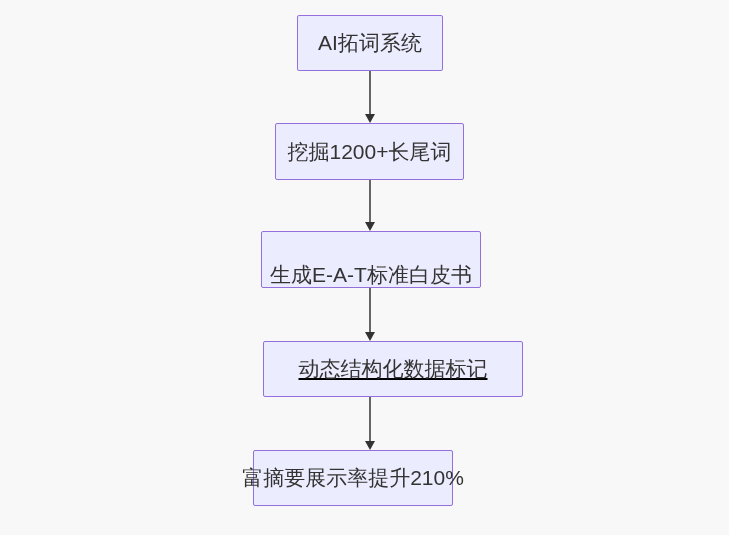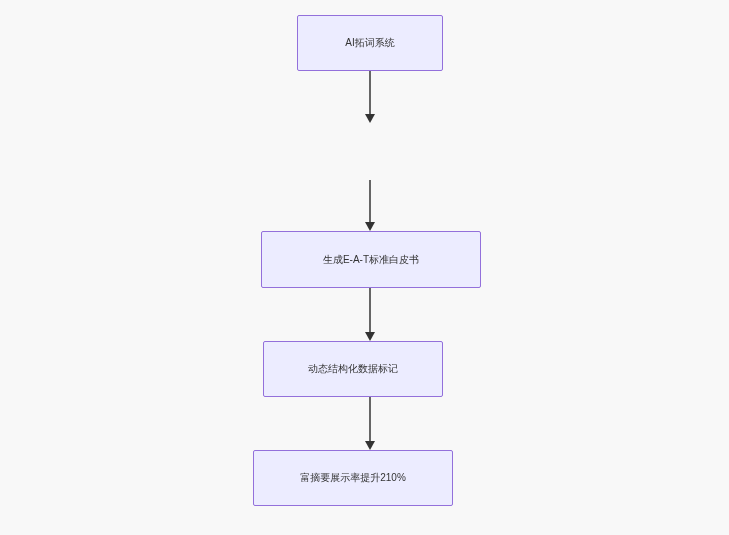--- a/index.html
+++ b/index.html
@@ -20,30 +20,30 @@
     box-sizing: border-box;
     background: var(--node-fill, #ECECFF);
     border: 1px solid var(--node-border, #9370DB);
     border-radius: 2px;
     display: flex;
     align-items: center;
     justify-content: center;
   }
   .node-label {
     color: var(--node-text, #333333);
-    font-size: 10px;
+    font-size: 21px;
     line-height: 1.2;
     white-space: nowrap;
     text-align: center;
   }
   
   .n0 { left: 297px; top: 15px;  width: 146px; height: 56px; }
   .n1 { left: 275px; top: 123px; width: 189px; height: 57px; }
-  .n2 { left: 261px; top: 231px; width: 220px; height: 57px; }
-  .n3 { left: 263px; top: 341px; width: 180px; height: 56px; }
+  .n2 { left: 261px; top: 231px; width: 220px; height: 57px; align-items: flex-end; }
+  .n3 { left: 263px; top: 341px; width: 260px; height: 56px; text-decoration: underline; }
   .n4 { left: 253px; top: 450px; width: 200px; height: 56px; }
 
   
   .edge {
     position: absolute;
     left: 364px;           
     width: 12px;
     display: flex;
     flex-direction: column;
     align-items: center;
@@ -72,20 +72,23 @@
 
   <div class="node n0">
     <span class="node-label">AI拓词系统</span>
   </div>
 
   <div class="edge e0">
     <div class="edge-line"></div>
     <div class="edge-head"></div>
   </div>
 
+  <div class="node n1">
+    <span class="node-label">挖掘1200+长尾词</span>
+  </div>
 
   <div class="edge e1">
     <div class="edge-line"></div>
     <div class="edge-head"></div>
   </div>
 
   <div class="node n2">
     <span class="node-label">生成E-A-T标准白皮书</span>
   </div>
 

